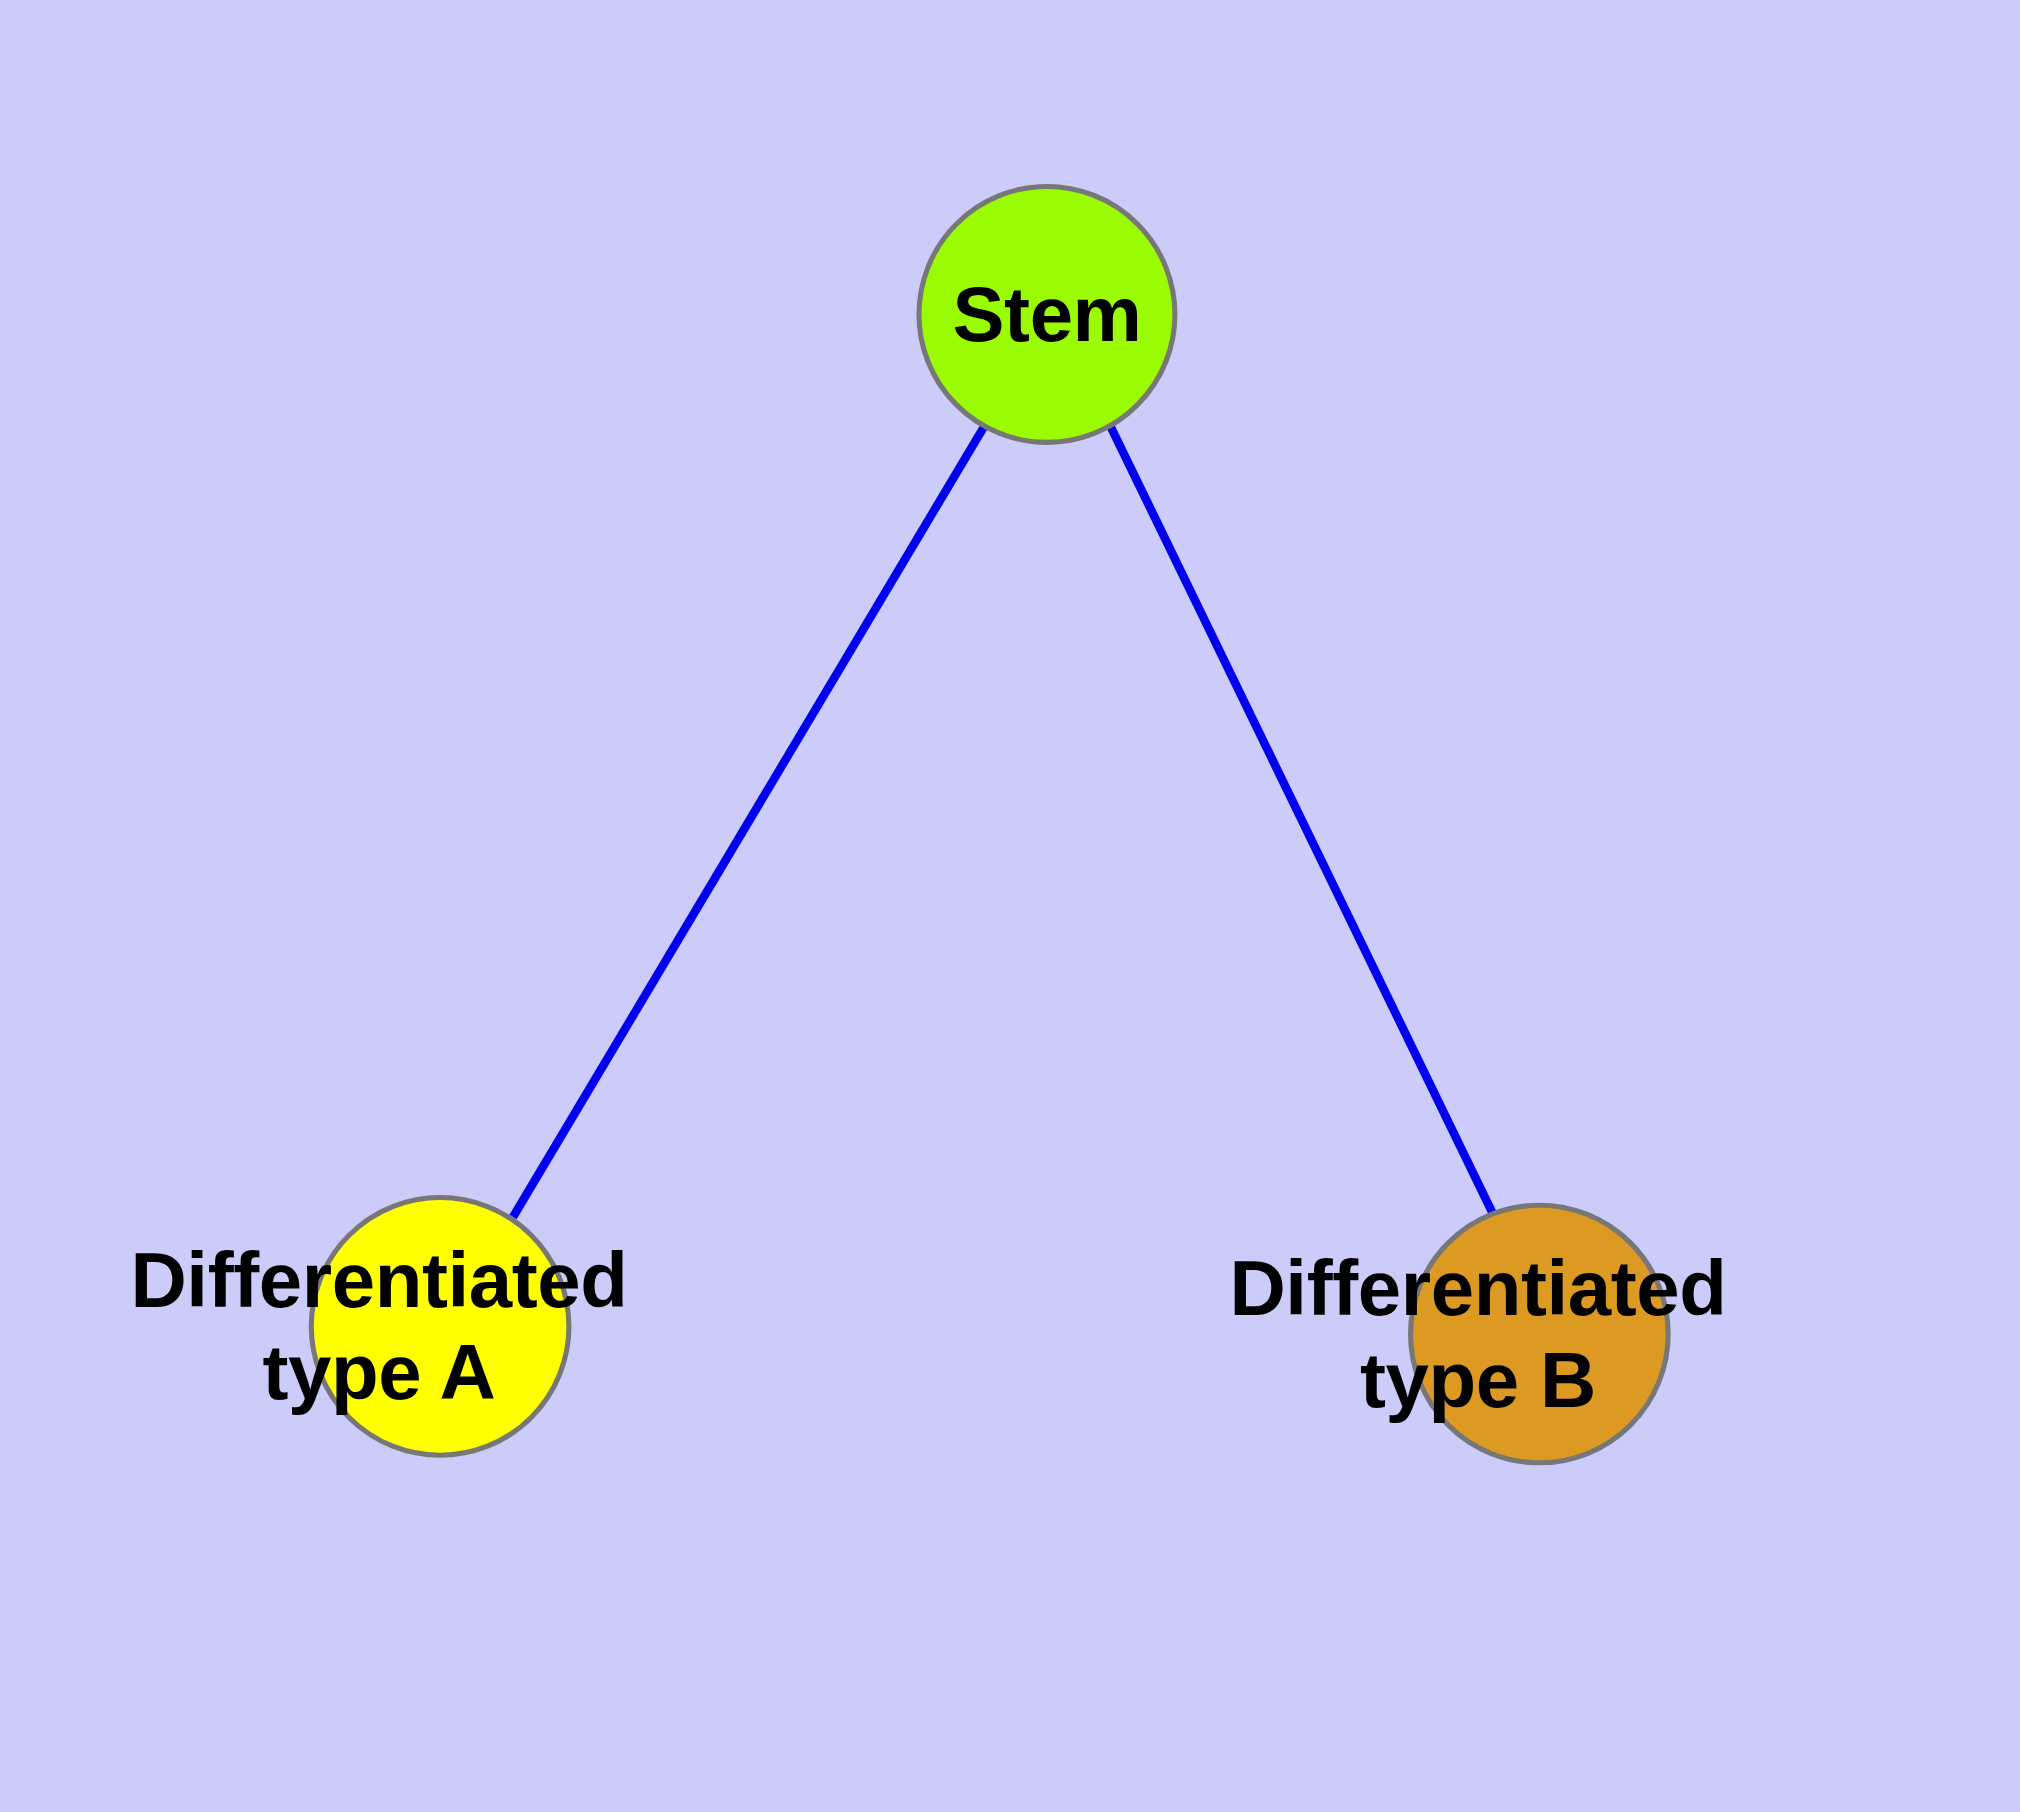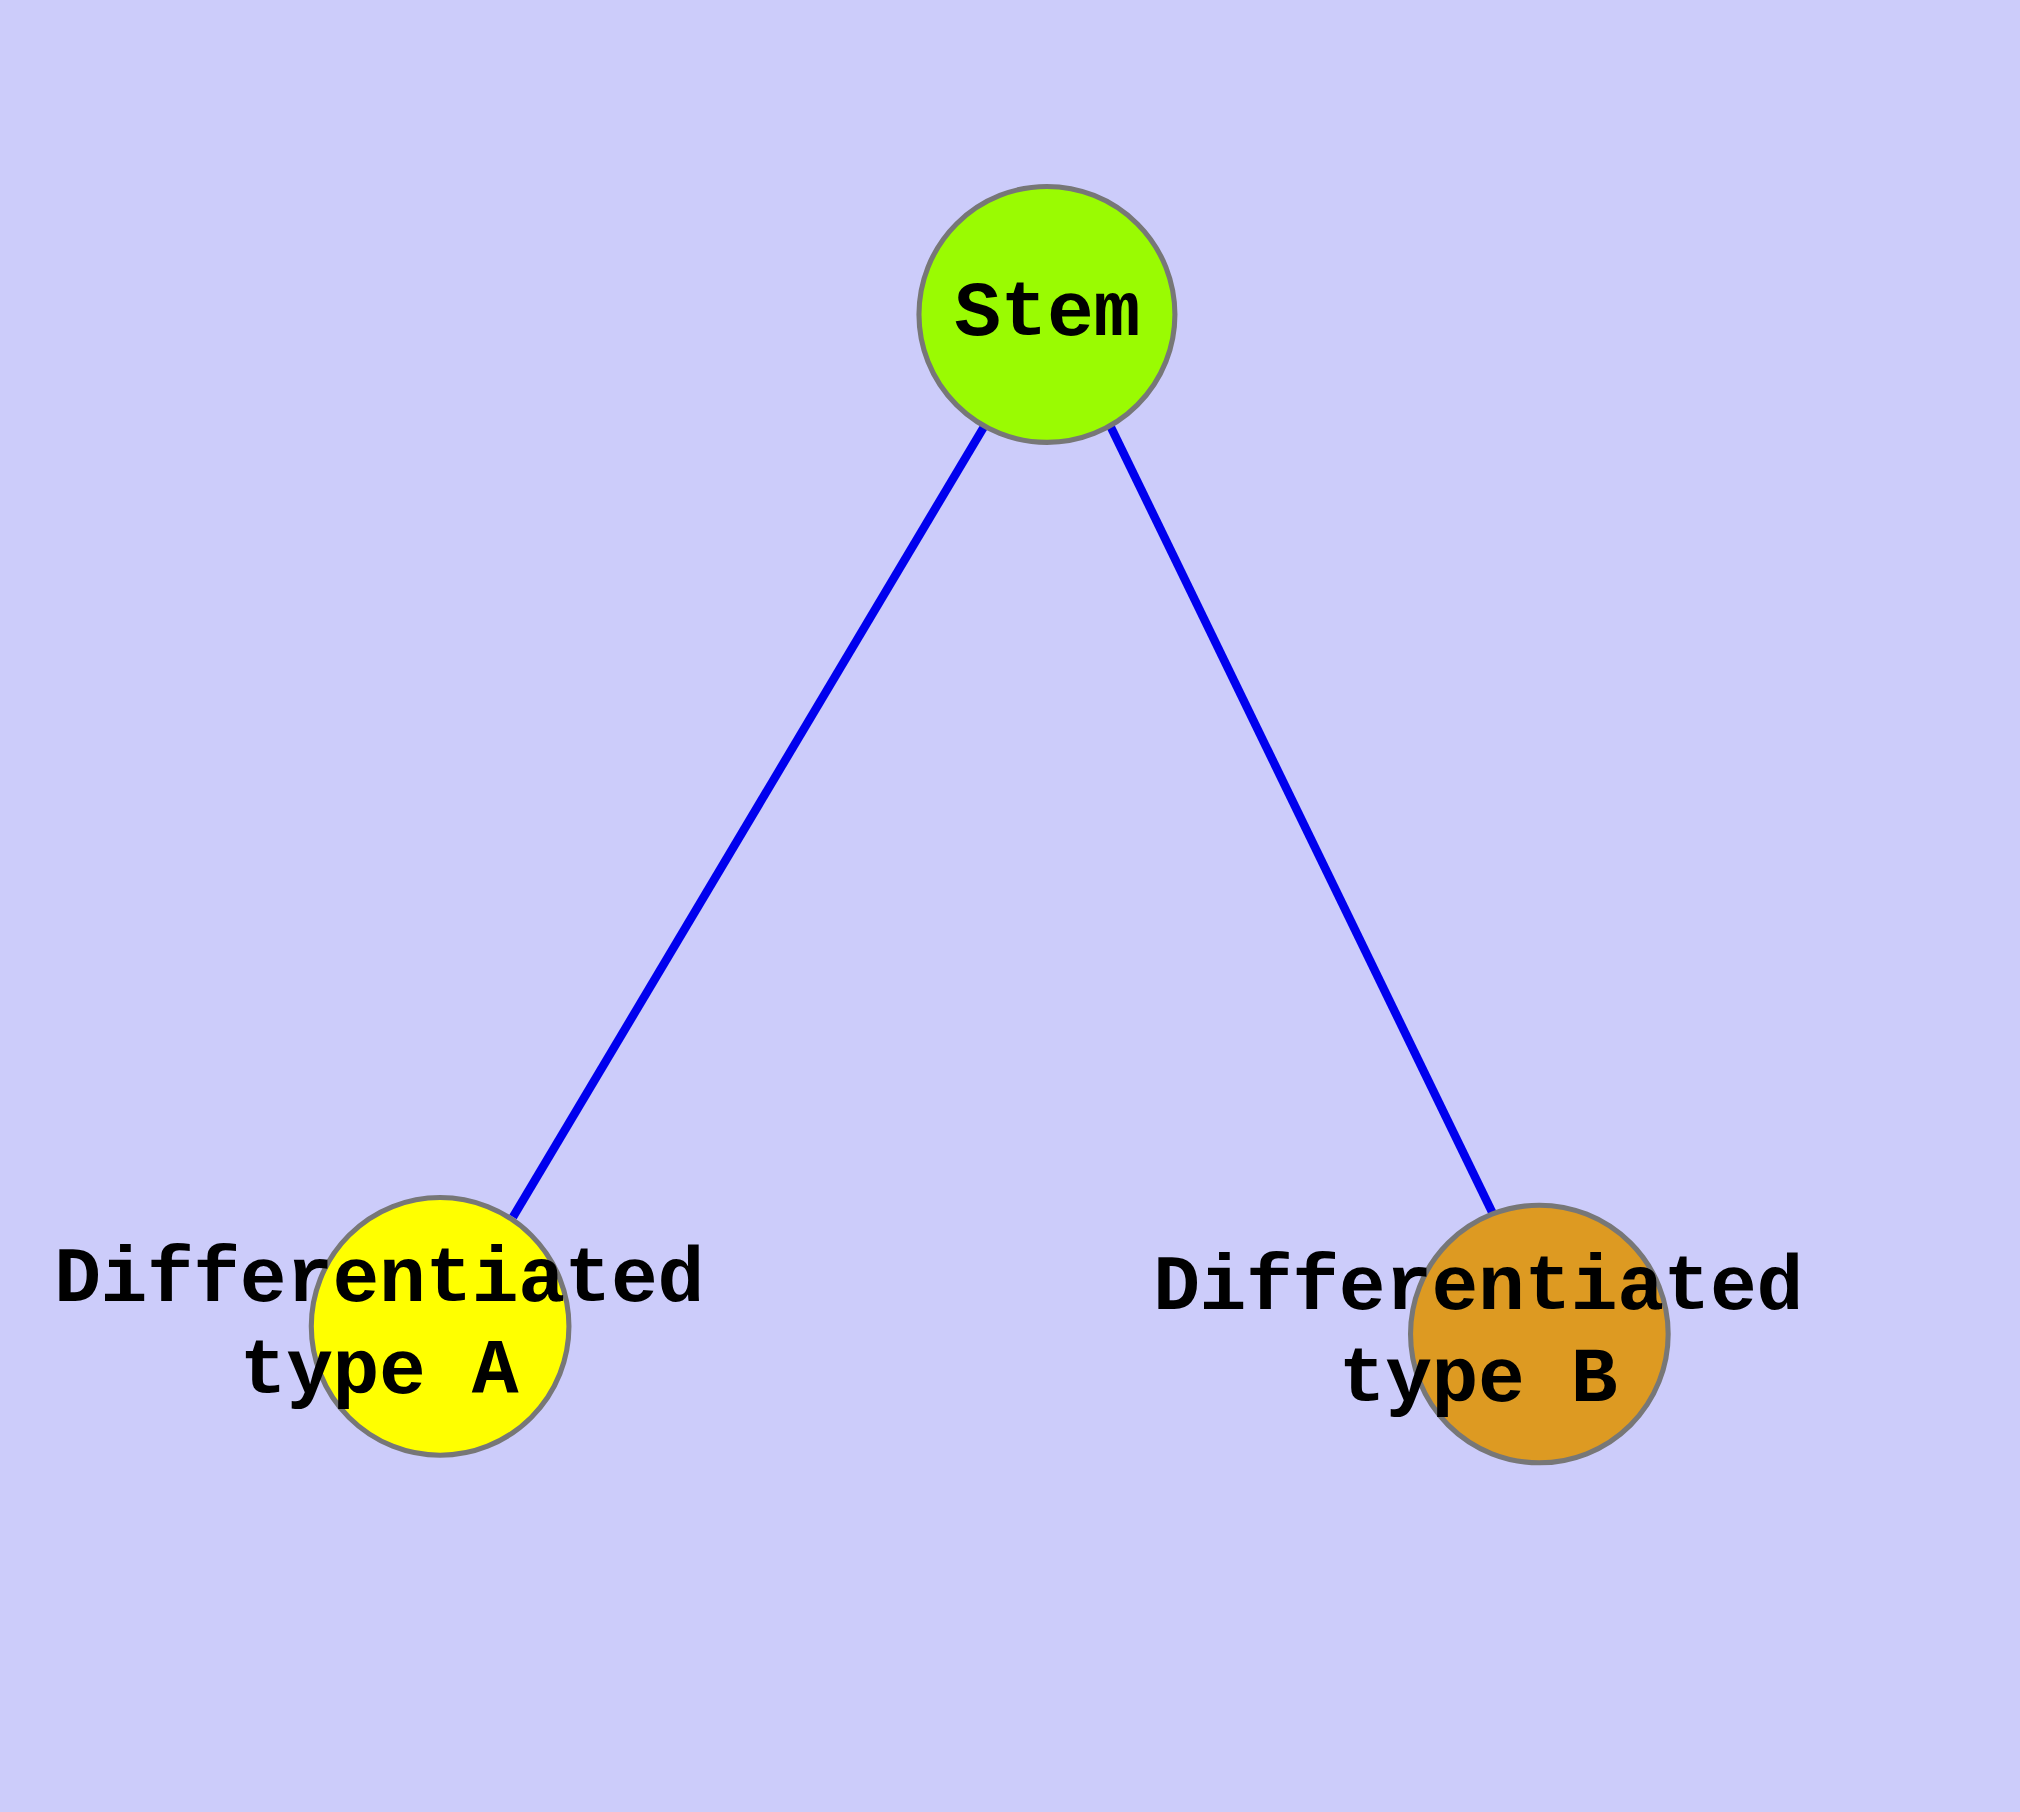--- a/index.html
+++ b/index.html
@@ -5,21 +5,21 @@
   html, body {
     margin: 0;
     padding: 0;
     background: #ffffff;
   }
   #canvas {
     position: relative;
     width: 2021px;
     height: 1812px;
     overflow: hidden;
-    font-family: Liberation Mono, monospace;
+    font-family: Liberation Sans, sans-serif;
   }
   #bg-rect {
     position: absolute;
     left: 0;
     top: 0;
     width: 2021px;
     height: 1812px;
   }
   #graph-svg {
     position: absolute;

